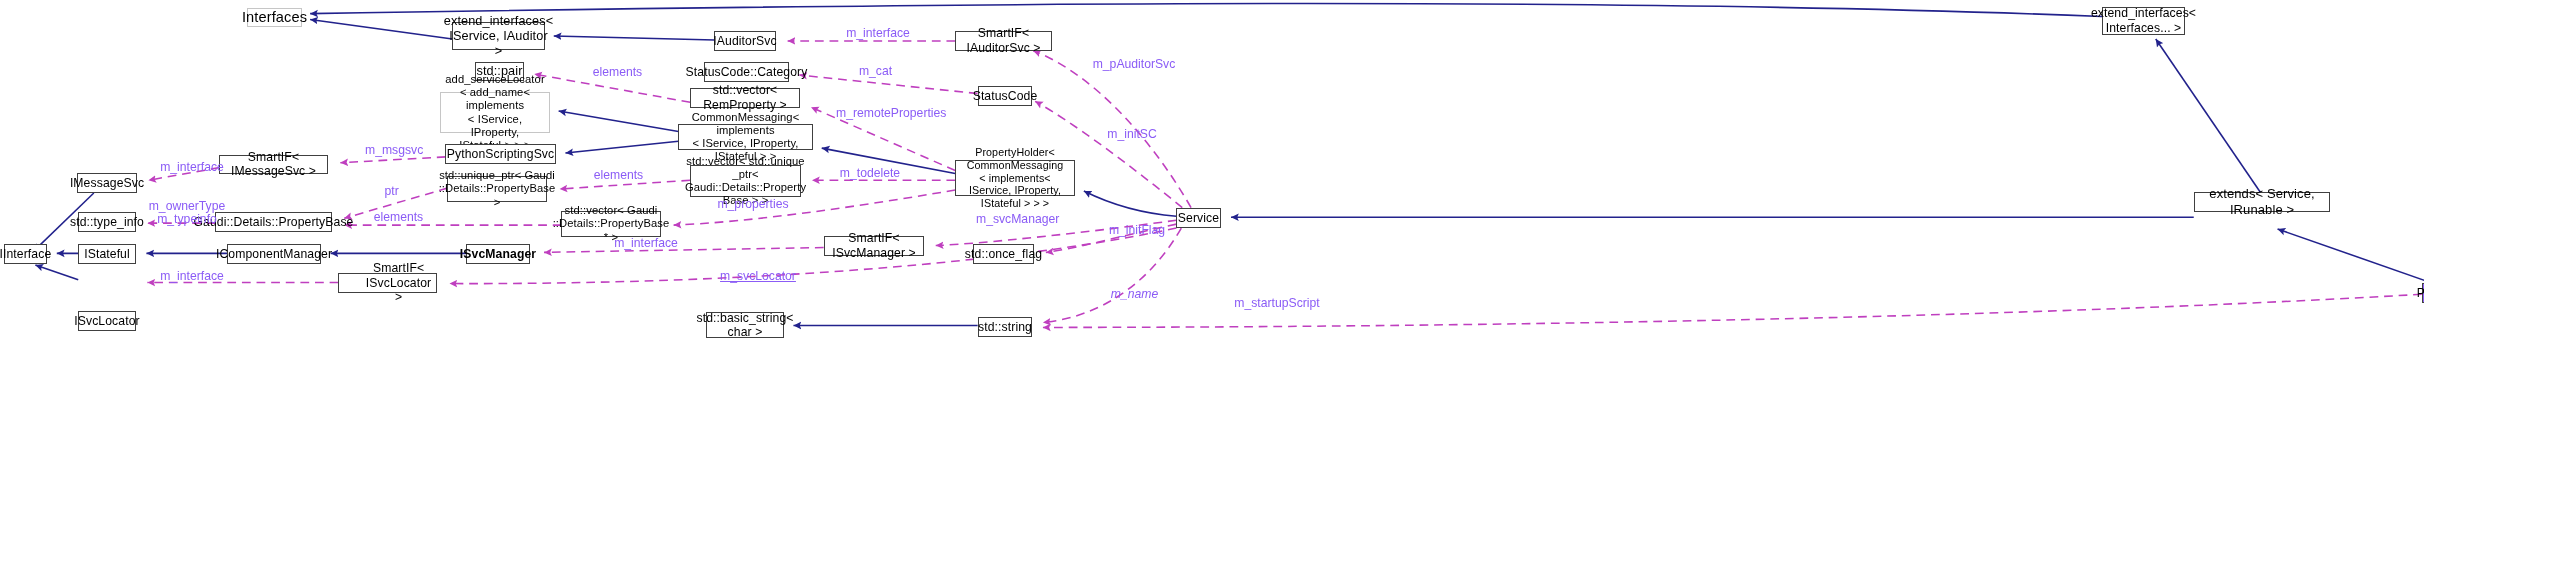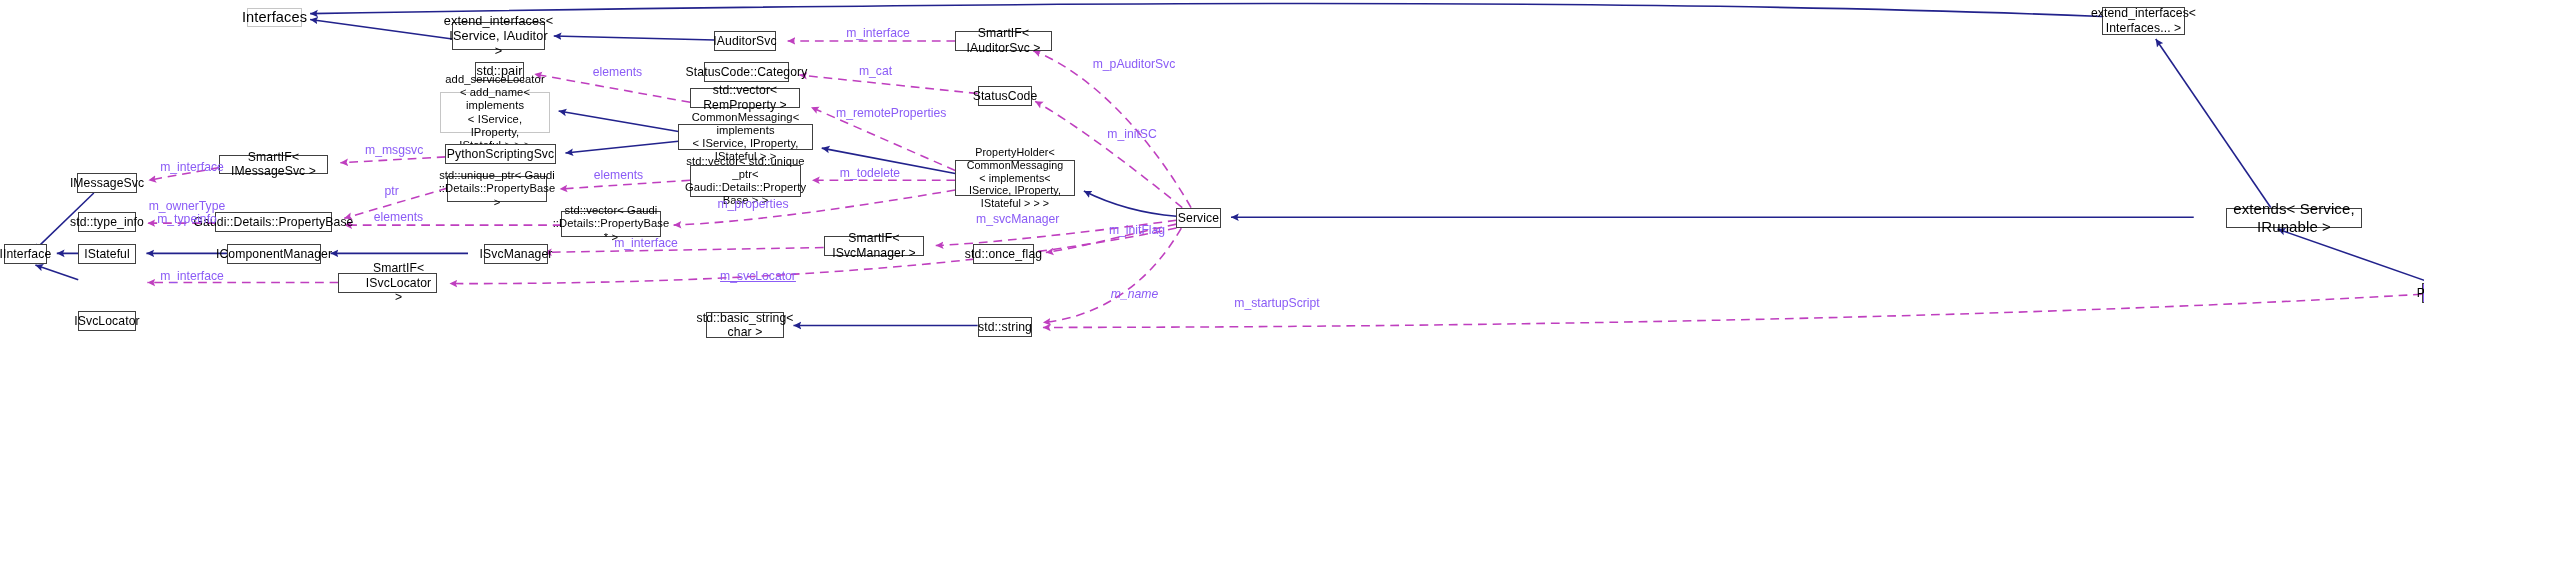--- a/index.html
+++ b/index.html
@@ -150,21 +150,21 @@
   <div class="node" style="left:215px;top:212px;width:117px;height:19.5px;font-size:12.2px;">Gaudi::Details::PropertyBase</div>
   <div class="node" style="left:3.9px;top:244px;width:43px;height:19.5px;font-size:12.2px;">IInterface</div>
   <div class="node" style="left:78px;top:244px;width:58px;height:19.5px;font-size:12.2px;">IStateful</div>
   <div class="node" style="left:227px;top:244px;width:94px;height:19.5px;font-size:12.2px;">IComponentManager</div>
   <div class="node" style="left:78px;top:273px;width:58px;height:19.5px;font-size:12.2px;margin-top:38px;">ISvcLocator</div>
   <div class="node" style="left:338px;top:273px;width:99px;height:19.5px;font-size:12.2px;padding-left:26px;">SmartIF&lt; ISvcLocator &gt;</div>
   <div class="node" style="left:447px;top:176px;width:100px;height:26px;font-size:11.2px;">std::unique_ptr&lt; Gaudi
 ::Details::PropertyBase &gt;</div>
   <div class="node" style="left:561px;top:211px;width:100px;height:26px;font-size:11.2px;">std::vector&lt; Gaudi
 ::Details::PropertyBase * &gt;</div>
-  <div class="node" style="left:484px;top:244px;width:64px;height:19.5px;font-size:12.2px;">ISvcManager</div>
+  <div class="node" style="left:466px;top:244px;width:64px;height:19.5px;font-size:12.2px;font-weight:bold;">ISvcManager</div>
   <div class="node" style="left:706px;top:312px;width:78px;height:26px;font-size:12.2px;">std::basic_string&lt;
 char &gt;</div>
   <div class="node" style="left:714px;top:31px;width:62px;height:19.5px;font-size:12.2px;">IAuditorSvc</div>
   <div class="node" style="left:704px;top:62px;width:85px;height:19.5px;font-size:12.2px;">StatusCode::Category</div>
   <div class="node" style="left:690px;top:88px;width:110px;height:19.5px;font-size:12.2px;">std::vector&lt; RemProperty &gt;</div>
   <div class="node" style="left:678px;top:124px;width:135px;height:26px;font-size:11.2px;">CommonMessaging&lt; implements
 &lt; IService, IProperty, IStateful &gt; &gt;</div>
   <div class="node" style="left:690px;top:165px;width:111px;height:32px;font-size:11.2px;">std::vector&lt; std::unique
 _ptr&lt; Gaudi::Details::Property
 Base &gt; &gt;</div>
@@ -172,21 +172,21 @@
   <div class="node" style="left:978px;top:317px;width:54px;height:19.5px;font-size:12.2px;">std::string</div>
   <div class="node" style="left:955px;top:31px;width:97px;height:19.5px;font-size:12.2px;">SmartIF&lt; IAuditorSvc &gt;</div>
   <div class="node" style="left:978px;top:86px;width:54px;height:19.5px;font-size:12.2px;">StatusCode</div>
   <div class="node" style="left:955px;top:160px;width:120px;height:36px;font-size:10.7px;">PropertyHolder&lt; CommonMessaging
 &lt; implements&lt; IService, IProperty,
 IStateful &gt; &gt; &gt;</div>
   <div class="node" style="left:973px;top:244px;width:61px;height:19.5px;font-size:12.2px;">std::once_flag</div>
   <div class="node" style="left:1176px;top:208px;width:45px;height:19.5px;font-size:12.2px;">Service</div>
   <div class="node" style="left:2102px;top:6.8px;width:83px;height:28px;font-size:12.2px;">extend_interfaces&lt;
 Interfaces... &gt;</div>
-  <div class="node" style="left:2194px;top:208px;width:136px;height:19.5px;font-size:15px;margin-left:32px;">extends&lt; Service, IRunable &gt;</div>
+  <div class="node" style="left:2194px;top:192px;width:136px;height:19.5px;font-size:13px;">extends&lt; Service, IRunable &gt;</div>
   <div class="node filled" style="left:2422px;top:283px;width:97px;height:19.5px;font-size:12.2px;">PythonScriptingSvc</div>
 
   <div class="edge-label" style="left:844px;top:27px;width:68px;font-size:12.2px;">m_interface</div>
   <div class="edge-label" style="left:856px;top:65px;width:39px;font-size:12.2px;">m_cat</div>
   <div class="edge-label" style="left:836px;top:107px;width:109px;font-size:12.2px;">m_remoteProperties</div>
   <div class="edge-label" style="left:1091px;top:58px;width:86px;font-size:12.2px;">m_pAuditorSvc</div>
   <div class="edge-label" style="left:1105px;top:128px;width:54px;font-size:12.2px;">m_initSC</div>
   <div class="edge-label" style="left:365px;top:144px;width:58px;font-size:12.2px;">m_msgsvc</div>
   <div class="edge-label" style="left:591px;top:66px;width:53px;font-size:12.2px;">elements</div>
   <div class="edge-label" style="left:592px;top:169px;width:53px;font-size:12.2px;">elements</div>

